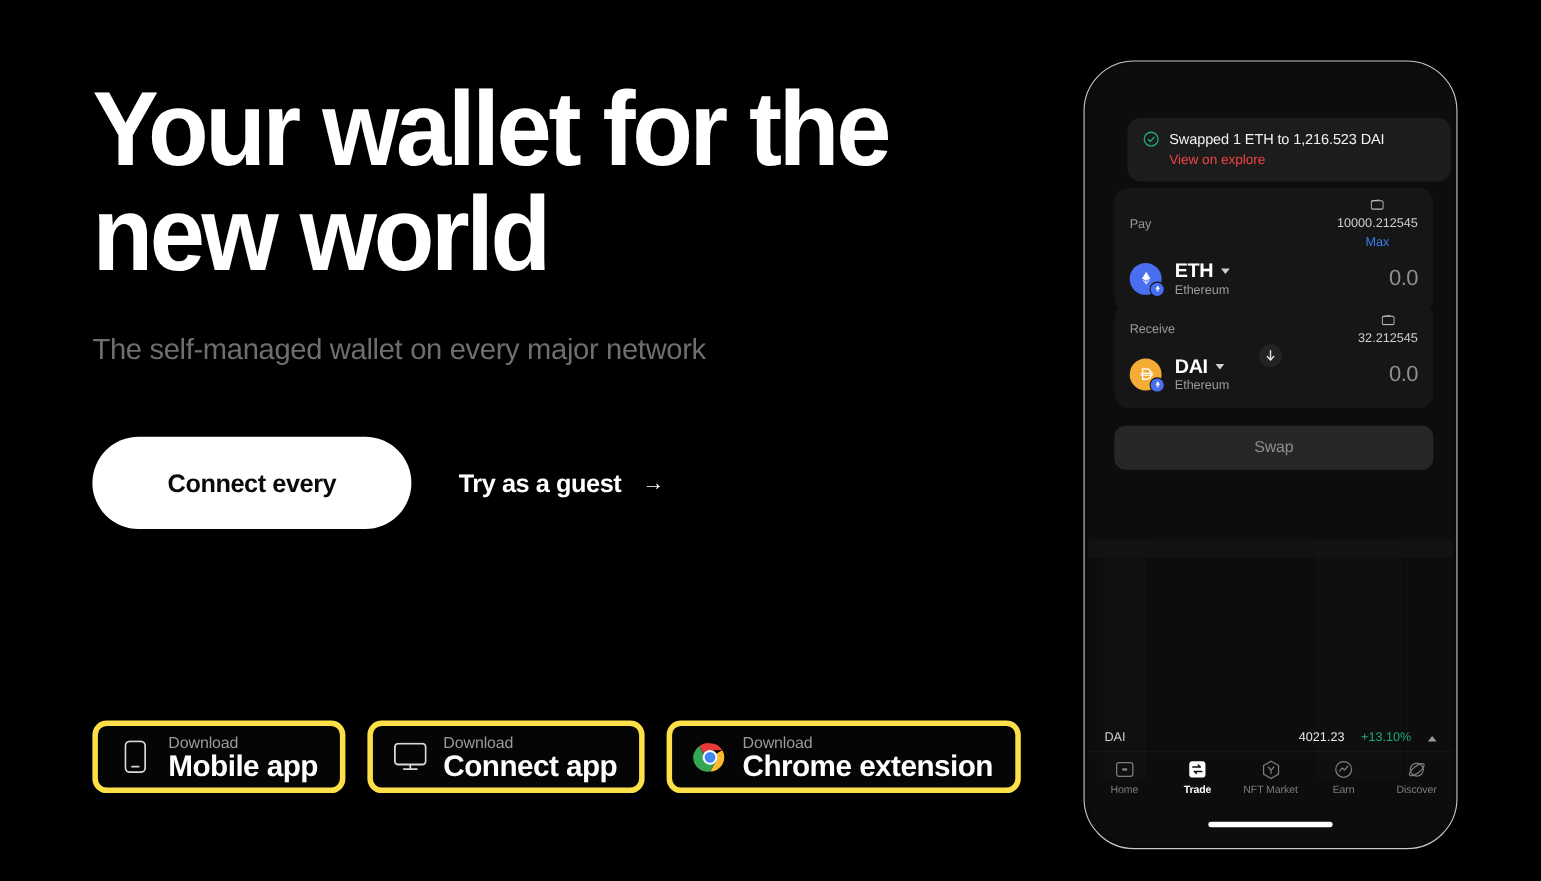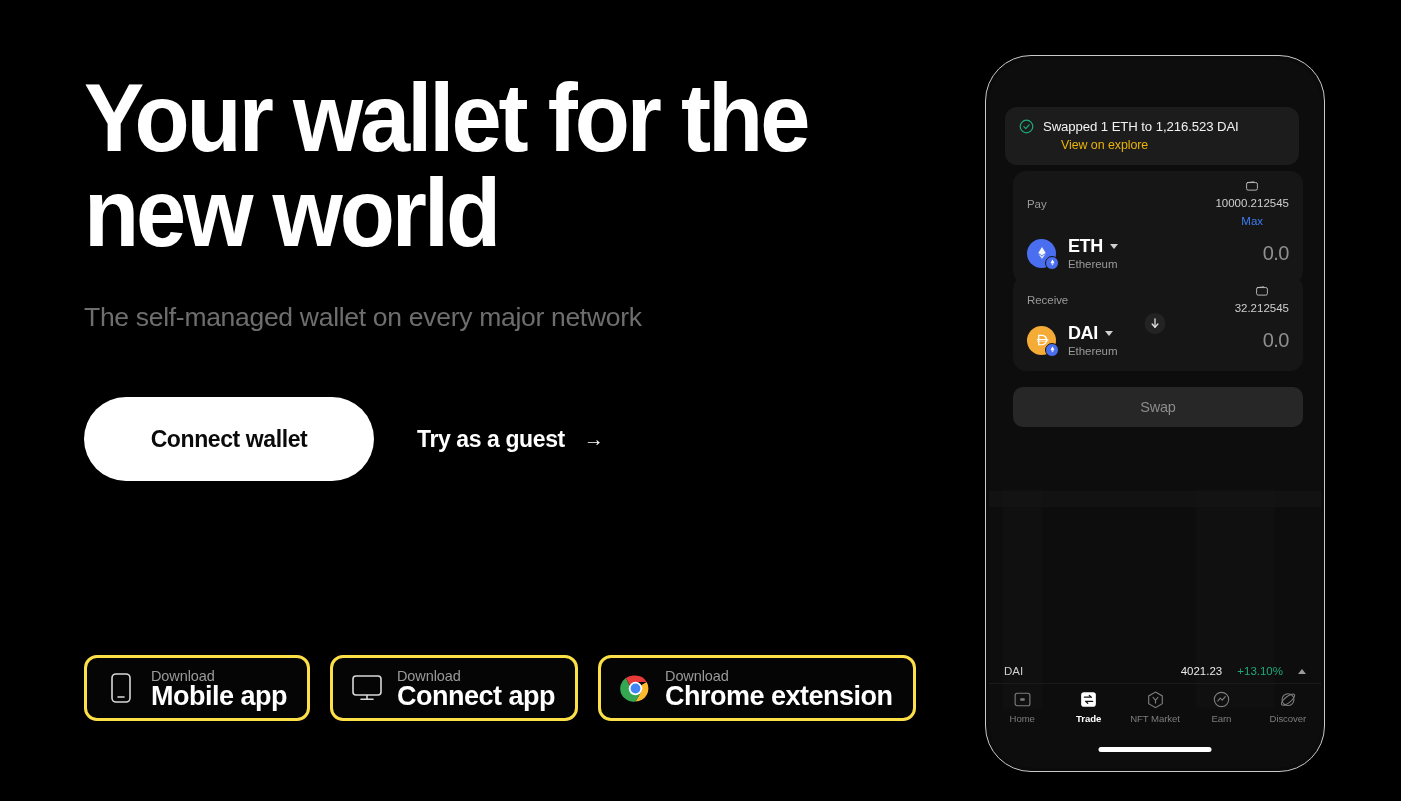--- a/index.html
+++ b/index.html
@@ -47,21 +47,21 @@
     background:none; border:none; color:#ffffff;
     font-family:"Liberation Sans", sans-serif;
     font-size:23px; font-weight:700; letter-spacing:-0.4px;
     cursor:pointer; display:flex; align-items:center; gap:19px;
   }
   .guest-btn .arrow { font-size:20px; font-weight:400; display:inline-block; }
 
   
   .dl-row { position:absolute; left:84px; top:655px; display:flex; gap:20px; }
   .dl-card {
-    height:66px; border:3px solid #fde047; border-radius:13px;
+    height:66px; border:5px solid #fde047; border-radius:13px;
     background:#050505; display:flex; align-items:center;
     padding:0 20px 0 18px; gap:14px; cursor:pointer;
   }
   .dl-card .ico { width:32px; height:32px; display:flex; align-items:center; justify-content:center; flex:0 0 auto; }
   .dl-card .txt { display:flex; flex-direction:column; justify-content:center; }
   .dl-card .small { font-size:14.5px; color:#9a9a9a; line-height:17px; letter-spacing:-0.1px; }
   .dl-card .big { font-size:27px; color:#fff; font-weight:700; line-height:23px; letter-spacing:-0.5px; }
 
   
   .phone {
@@ -87,28 +87,28 @@
     opacity:.55;
     filter:blur(1px);
   }
   .ghost-b {
     position:absolute; left:0; right:0; top:432px; height:16px;
     background:#161616; opacity:.6;
   }
 
   
   .notif {
-    position:absolute; left:16px; top:48px; width:294px;
+    position:absolute; left:36px; top:48px; width:294px;
     background:#1c1c1c; border-radius:12px;
     padding:12px 14px 13px 14px;
   }
   .notif .line1 { display:flex; align-items:center; gap:9px; }
   .notif .check { width:15px; height:15px; flex:0 0 auto; }
   .notif .t1 { font-size:13.2px; color:#f2f2f2; letter-spacing:-0.1px; }
-  .notif .t2 { margin-left:42px; margin-top:4px; font-size:12.4px; color:#eab308; letter-spacing:-0.05px; cursor:pointer; }
+  .notif .t2 { margin-left:24px; margin-top:4px; font-size:12.4px; color:#ef4444; letter-spacing:-0.05px; cursor:pointer; }
 
   
   .swapcard {
     position:absolute; left:24px; top:112px; width:290px;
     background:#161616; border-radius:13px;
     padding:10px 14px 14px 14px;
   }
   .swapcard.recv { top:217px; }
   .sc-top { display:flex; align-items:center; justify-content:space-between; }
   .sc-label { font-size:11.5px; color:#9a9a9a; letter-spacing:-0.05px; }
@@ -176,21 +176,21 @@
 
 <div class="page">
 
   <div class="hero">
     <h1>Your wallet for the
 new world</h1>
     <div class="sub">The self-managed wallet on every major network</div>
   </div>
 
   <div class="cta-row">
-    <button class="connect-btn">Connect wallet</button>
+    <button class="connect-btn">Connect every</button>
     <button class="guest-btn">
       <span>Try as a guest</span>
       <span class="arrow">→</span>
     </button>
   </div>
 
   <div class="dl-row">
 
     <div class="dl-card">
       <span class="ico">

